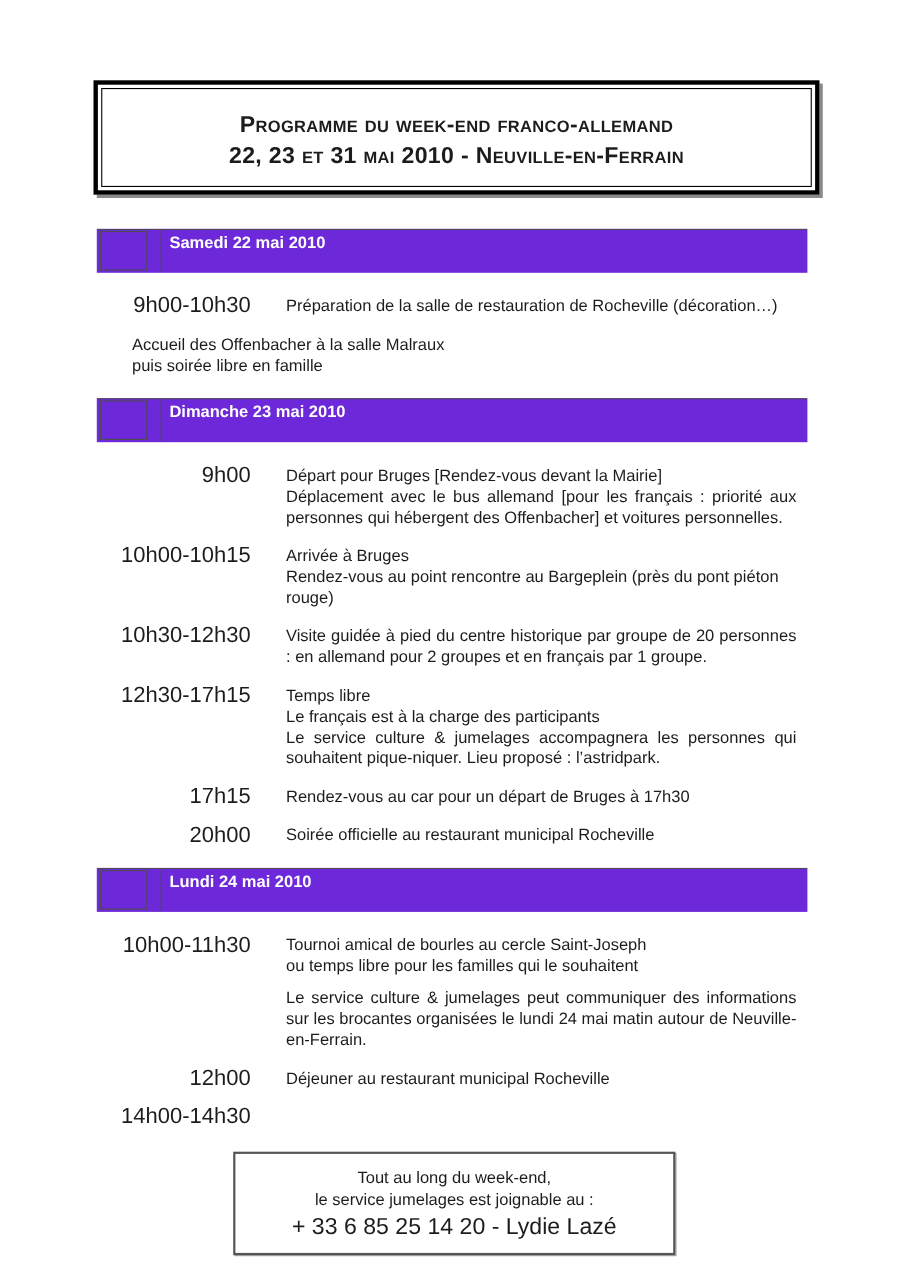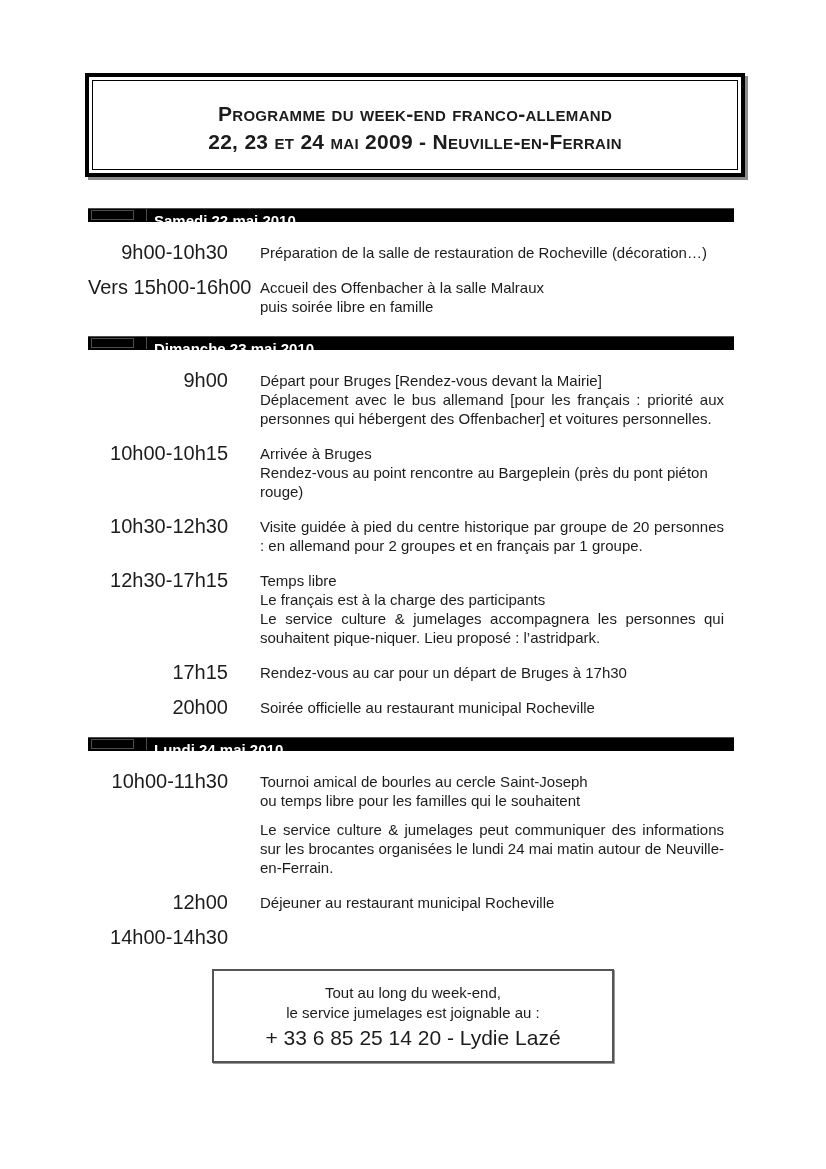--- a/index.html
+++ b/index.html
@@ -29,22 +29,22 @@
     line-height: 28px;
     font-variant: small-caps;
     letter-spacing: 0.3px;
   }
 
   .content { margin: 31px 92px 0 88px; }
 
   
   .section-bar {
     position: relative;
-    height: 14px;
-    background: #000000;
+    height: 40px;
+    background: #6d28d9;
     margin-top: 20px;
     box-shadow: inset 0 1px 0 #4d4d4d;
   }
   .section-bar:first-child { margin-top: 0; }
   .bar-cell {
     position: absolute; left: 3px; top: 2px; bottom: 2px; width: 41px;
     border: 1px solid #4d4d4d;
   }
   .bar-divider {
     position: absolute; left: 58px; top: 1px; bottom: 1px; width: 1px;
@@ -89,40 +89,39 @@
   .phone { font-size: 21px; line-height: 26px; margin-top: 2px; }
 </style>
 </head>
 <body>
 
 <div class="page">
 
   <div class="title-box">
     <div class="title-inner">
       <div class="title-line">Programme du week-end franco-allemand</div>
-      <div class="title-line">22, 23 et 24 mai 2009 - Neuville-en-Ferrain</div>
+      <div class="title-line">22, 23 et 31 mai 2010 - Neuville-en-Ferrain</div>
     </div>
   </div>
 
   <div class="content">
       <div class="section-bar">
         <span class="bar-cell"></span>
         <span class="bar-divider"></span>
         <span class="bar-label">Samedi 22 mai 2010</span>
       </div>
       <div class="schedule-item">
         <div class="time">9h00-10h30</div>
         <div class="desc">
           <div class="para">
             <div class="line">Préparation de la salle de restauration de Rocheville (décoration…)</div>
           </div>
         </div>
       </div>
       <div class="schedule-item">
-        <div class="time">Vers 15h00-16h00</div>
         <div class="desc">
           <div class="para">
             <div class="line">Accueil des Offenbacher à la salle Malraux</div>
             <div class="line">puis soirée libre en famille</div>
           </div>
         </div>
       </div>
       <div class="section-bar">
         <span class="bar-cell"></span>
         <span class="bar-divider"></span>

